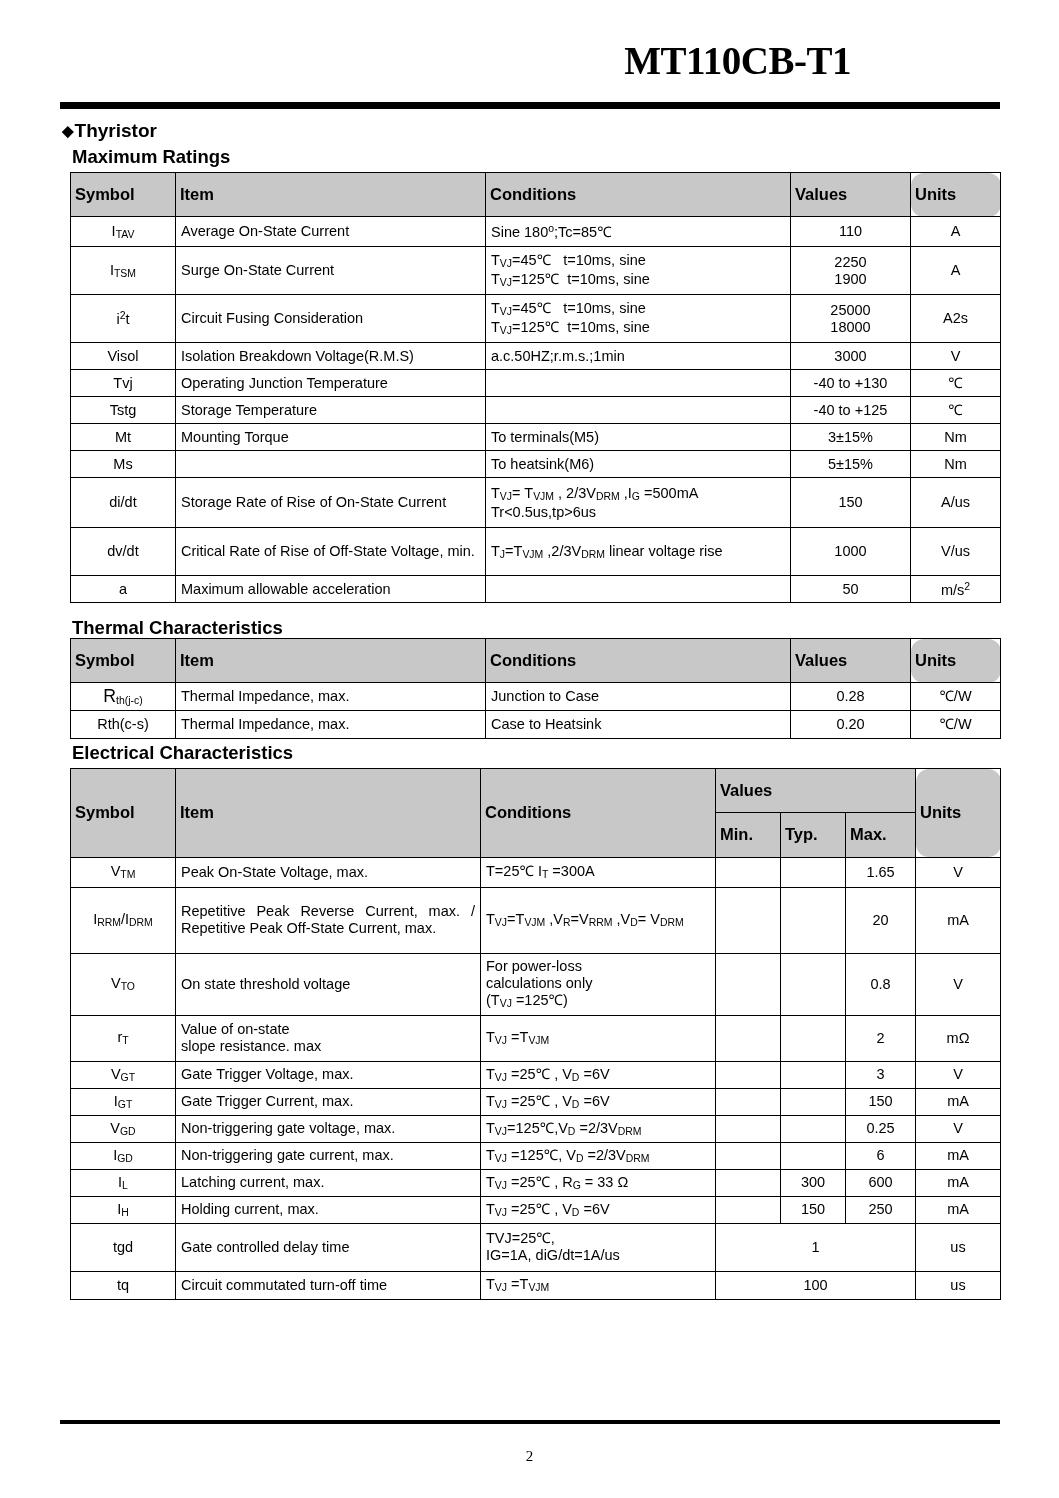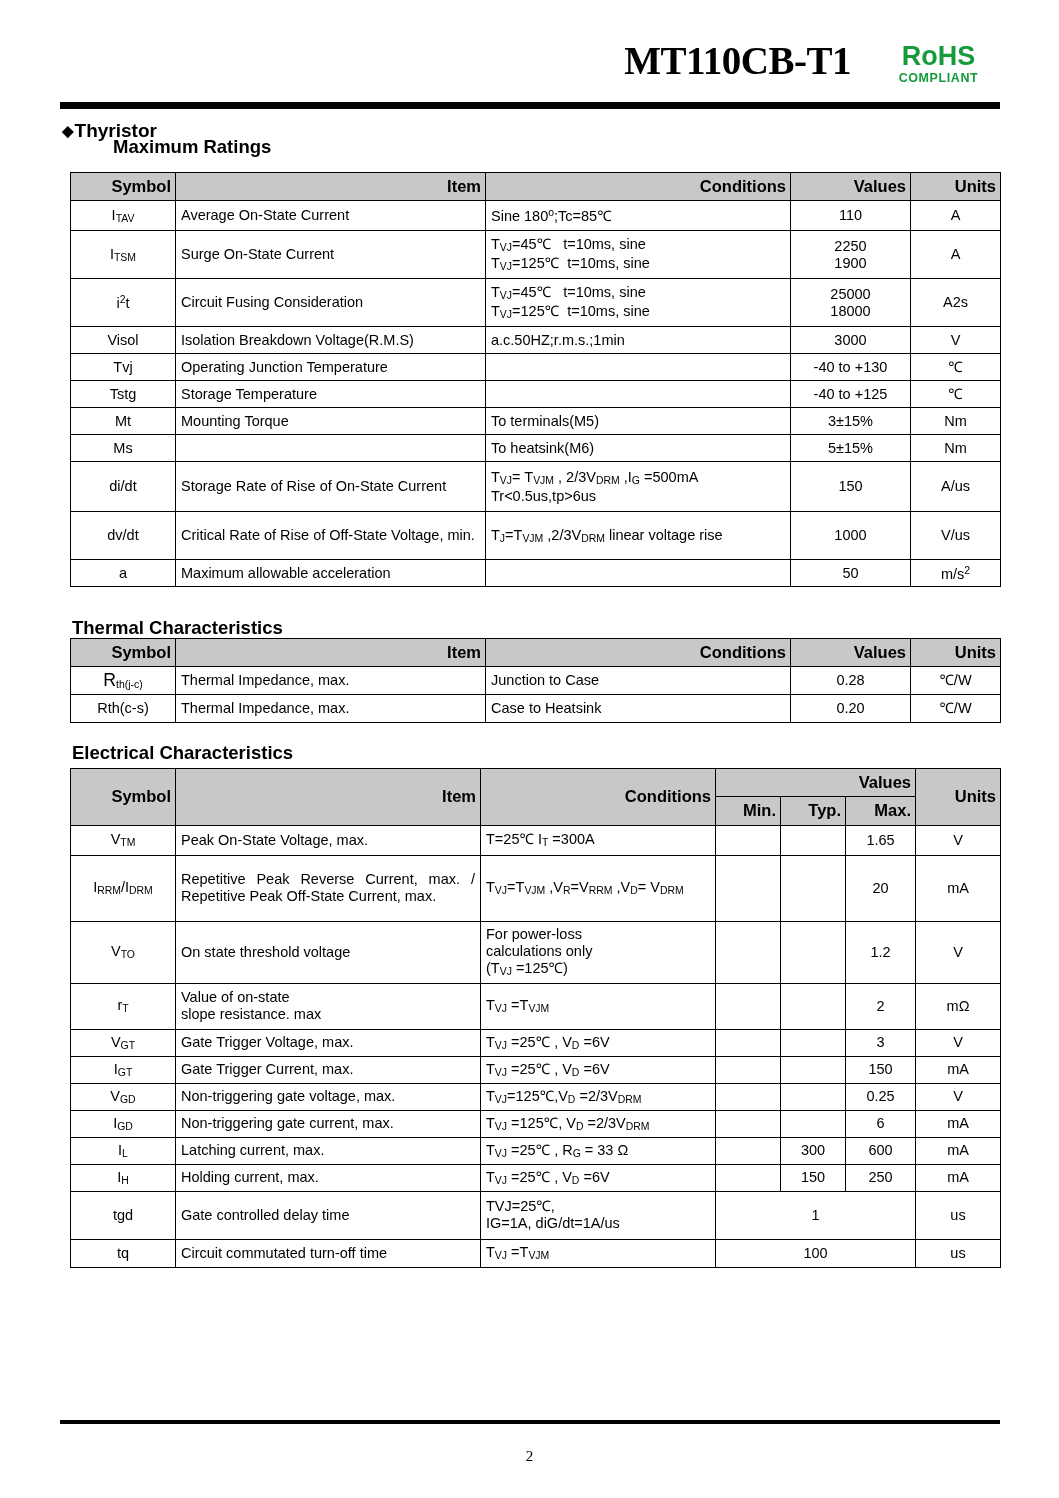--- a/index.html
+++ b/index.html
@@ -102,27 +102,27 @@
   table.dt th, table.dt td {
     border: 1px solid #000000;
     padding: 2px 5px;
     vertical-align: middle;
     line-height: 1.18;
   }
   table.dt thead th {
     background: #c8c8c8;
     font-weight: bold;
     font-size: 16.5px;
-    text-align: right;
-    padding: 4px 4px;
+    text-align: left;
+    padding: 12px 4px;
   }
   .outer-top    { border-top-width: 3px; }
   .outer-bottom { border-bottom-width: 3px; }
   .outer-left   { border-left-width: 3px; }
-  .outer-right  { border-right-width: 3px; }
+  .outer-right  { border-right-width: 3px; border-radius: 13px; }
   .hdr-sep      { border-bottom-width: 3px; }
 
   td.c { text-align: center; }
   td.l { text-align: left; }
   td.j { text-align: justify; text-align-last: left; }
 
   sub { font-size: 0.72em; vertical-align: -0.22em; }
   sup { font-size: 0.72em; vertical-align: 0.45em; }
   .big-r { font-size: 1.22em; }
 
@@ -146,31 +146,27 @@
     font-size: 15px;
   }
 </style>
 </head>
 <body>
 
 <div class="page">
 
   <div class="header">
     <div class="part-number">MT110CB-T1</div>
-    <div class="rohs-block">
-      <div class="rohs-main">RoHS</div>
-      <div class="rohs-sub">COMPLIANT</div>
-    </div>
   </div>
   <div class="header-rule"></div>
 
   <div class="bullet-title" style="left:62px; top:120px;">
     <span class="diamond">◆</span><span>Thyristor</span>
   </div>
-  <div class="sec-title" style="left:72px; top:136px;margin-left:41px;">Maximum Ratings</div>
+  <div class="sec-title" style="left:72px; top:146px;">Maximum Ratings</div>
 
   <table class="dt" id="tbl-max" style="left:70px; top:172px; width:930px;">
     <colgroup>
       <col style="width:105px">
         <col style="width:310px">
         <col style="width:305px">
       <col style="width:120px">
         <col style="width:90px">
     </colgroup>
     <thead>
@@ -344,21 +340,21 @@
           <td class="c">&nbsp;</td>
           <td class="c">20</td>
           <td class="c outer-right">mA</td>
         </tr>
         <tr style="height: 62px;">
           <td class="c outer-left">V<sub>TO</sub></td>
           <td class="l">On state threshold voltage</td>
           <td class="l">For power-loss<br>calculations only<br>(T<sub>VJ</sub> =125℃)</td>
           <td class="c">&nbsp;</td>
           <td class="c">&nbsp;</td>
-          <td class="c">1.2</td>
+          <td class="c">0.8</td>
           <td class="c outer-right">V</td>
         </tr>
         <tr style="height: 46px;">
           <td class="c outer-left">r<sub>T</sub></td>
           <td class="l">Value of on-state<br>slope resistance. max</td>
           <td class="l">T<sub>VJ</sub> =T<sub>VJM</sub></td>
           <td class="c">&nbsp;</td>
           <td class="c">&nbsp;</td>
           <td class="c">2</td>
           <td class="c outer-right">mΩ</td>

